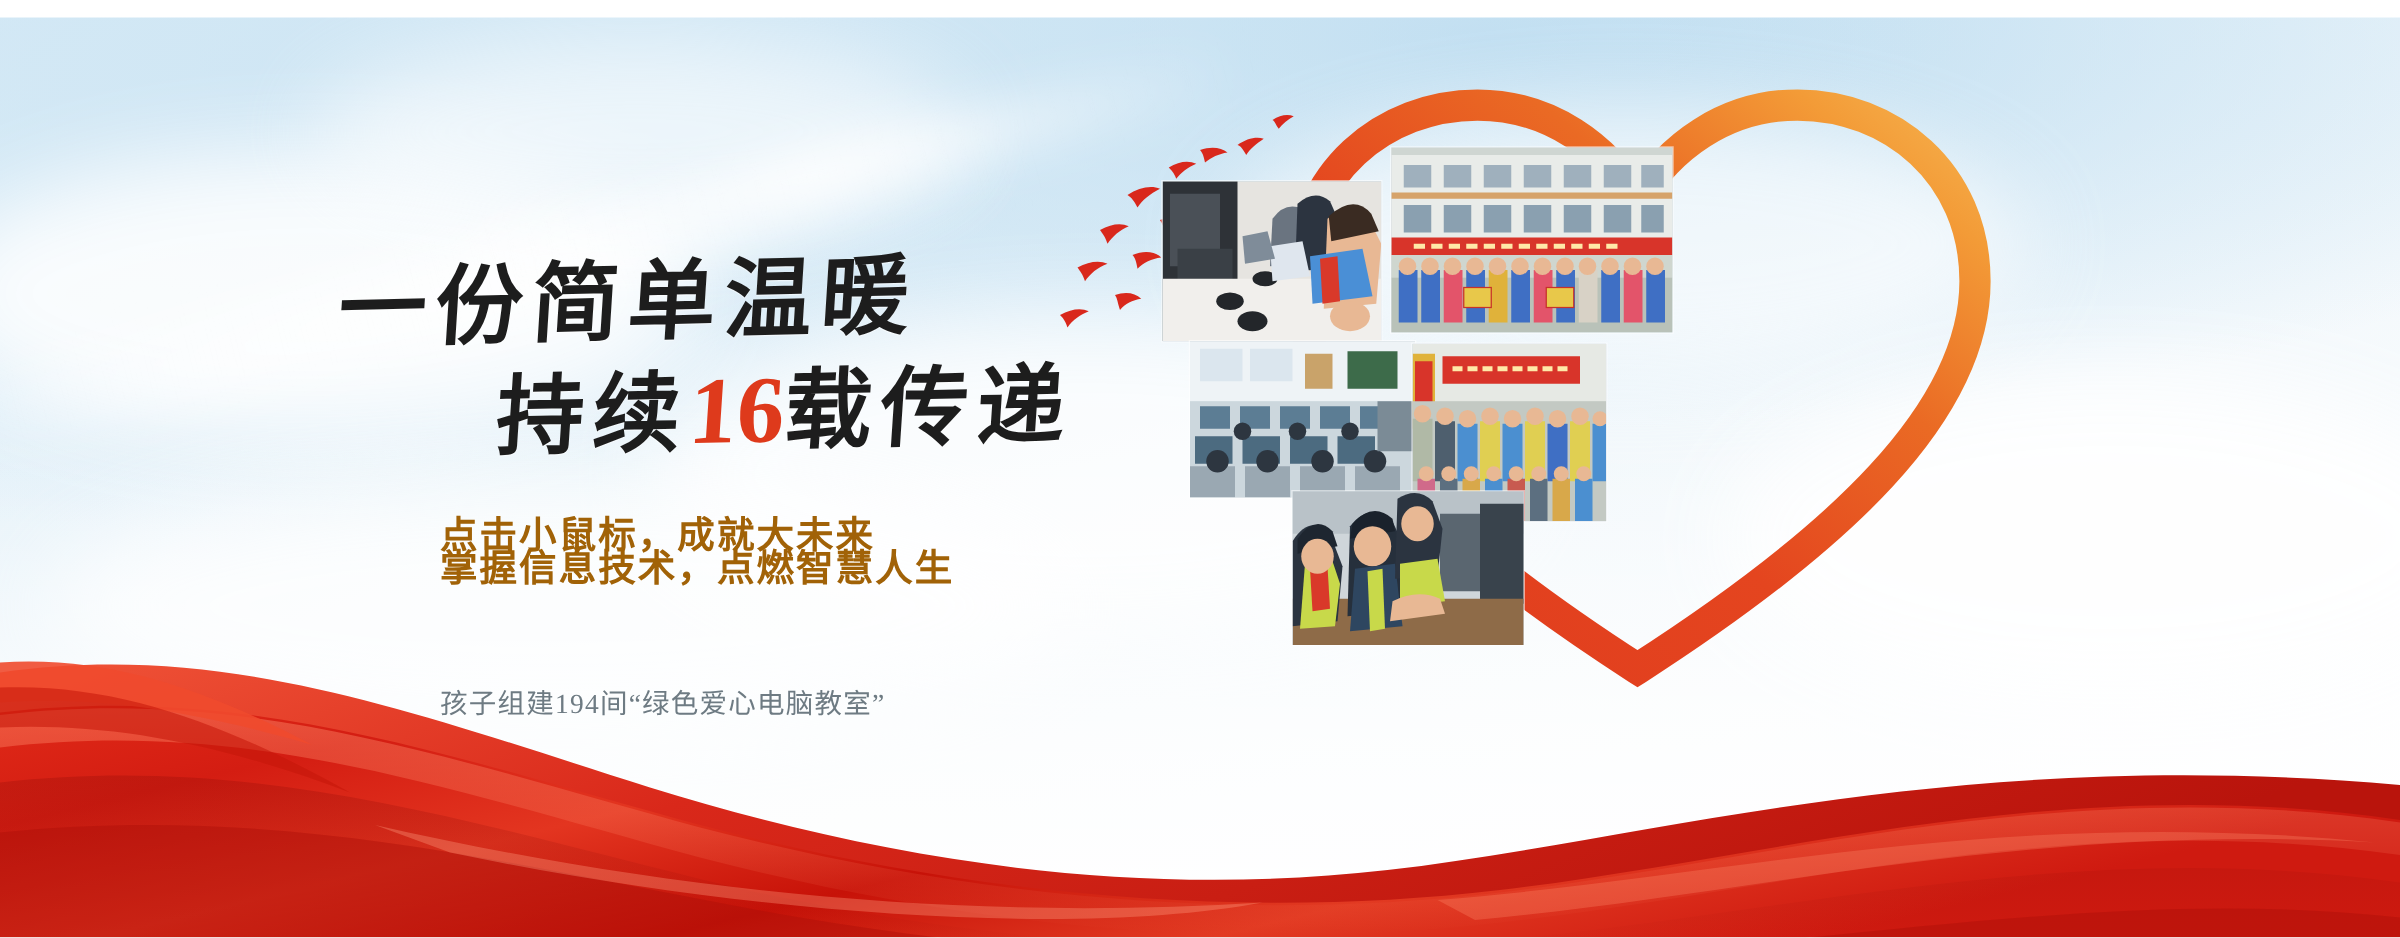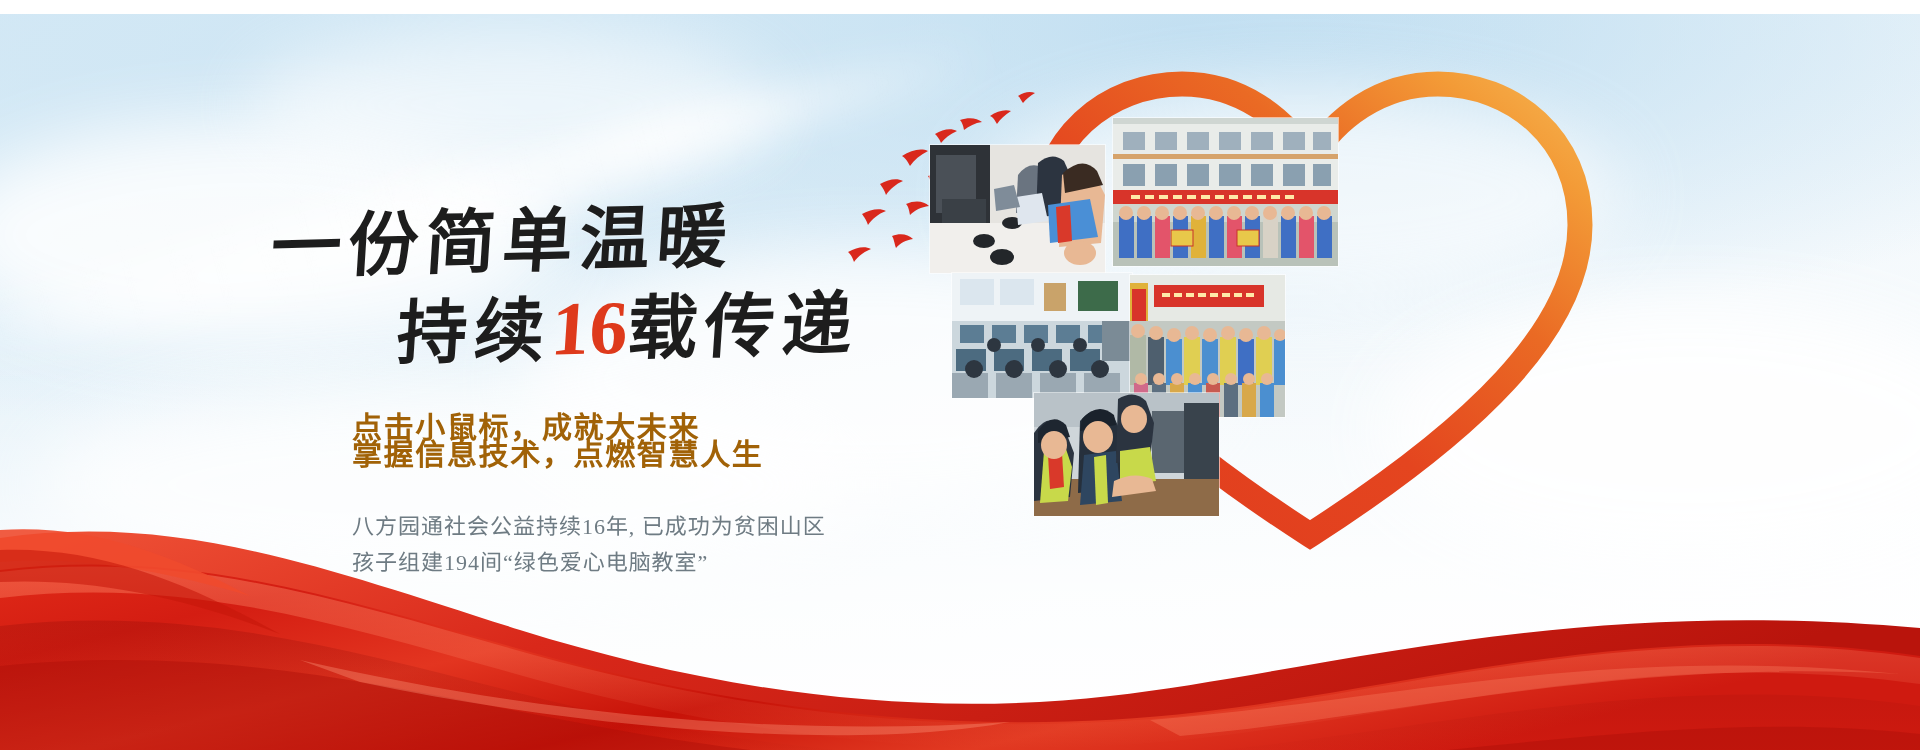--- a/index.html
+++ b/index.html
@@ -161,21 +161,20 @@
 
     <div class="headline l1">一份简单温暖</div>
 
     <div class="headline l2">
       <span>持续</span><span class="num">16</span><span>载传递</span>
     </div>
 
     <div class="sub-red r1">点击小鼠标，成就大未来</div>
     <div class="sub-red r2">掌握信息技术，点燃智慧人生</div>
 
-    <div class="desc d1">八方园通社会公益持续16年, 已成功为贫困山区</div>
     <div class="desc d2">孩子组建194间“绿色爱心电脑教室”</div>
   </div>
 
   <div class="birds">
     <svg width="240" height="240" viewBox="0 0 240 240" xmlns="http://www.w3.org/2000/svg">
       <g fill="#d9281c">
         <path d="M178 16 c6 -4 12 -5 17 -3 -5 3 -9 6 -12 10 -3 -4 -3 -6 -5 -7z"></path>
         <path d="M150 36 c7 -5 15 -7 21 -5 -6 4 -11 8 -14 13 -3 -5 -4 -7 -7 -8z"></path>
         <path d="M120 40 c9 -3 17 -2 22 2 -7 1 -13 4 -18 8 -1 -5 -2 -8 -4 -10z"></path>
         <path d="M95 54 c8 -5 16 -6 22 -3 -7 3 -12 7 -16 12 -2 -5 -4 -7 -6 -9z"></path>

